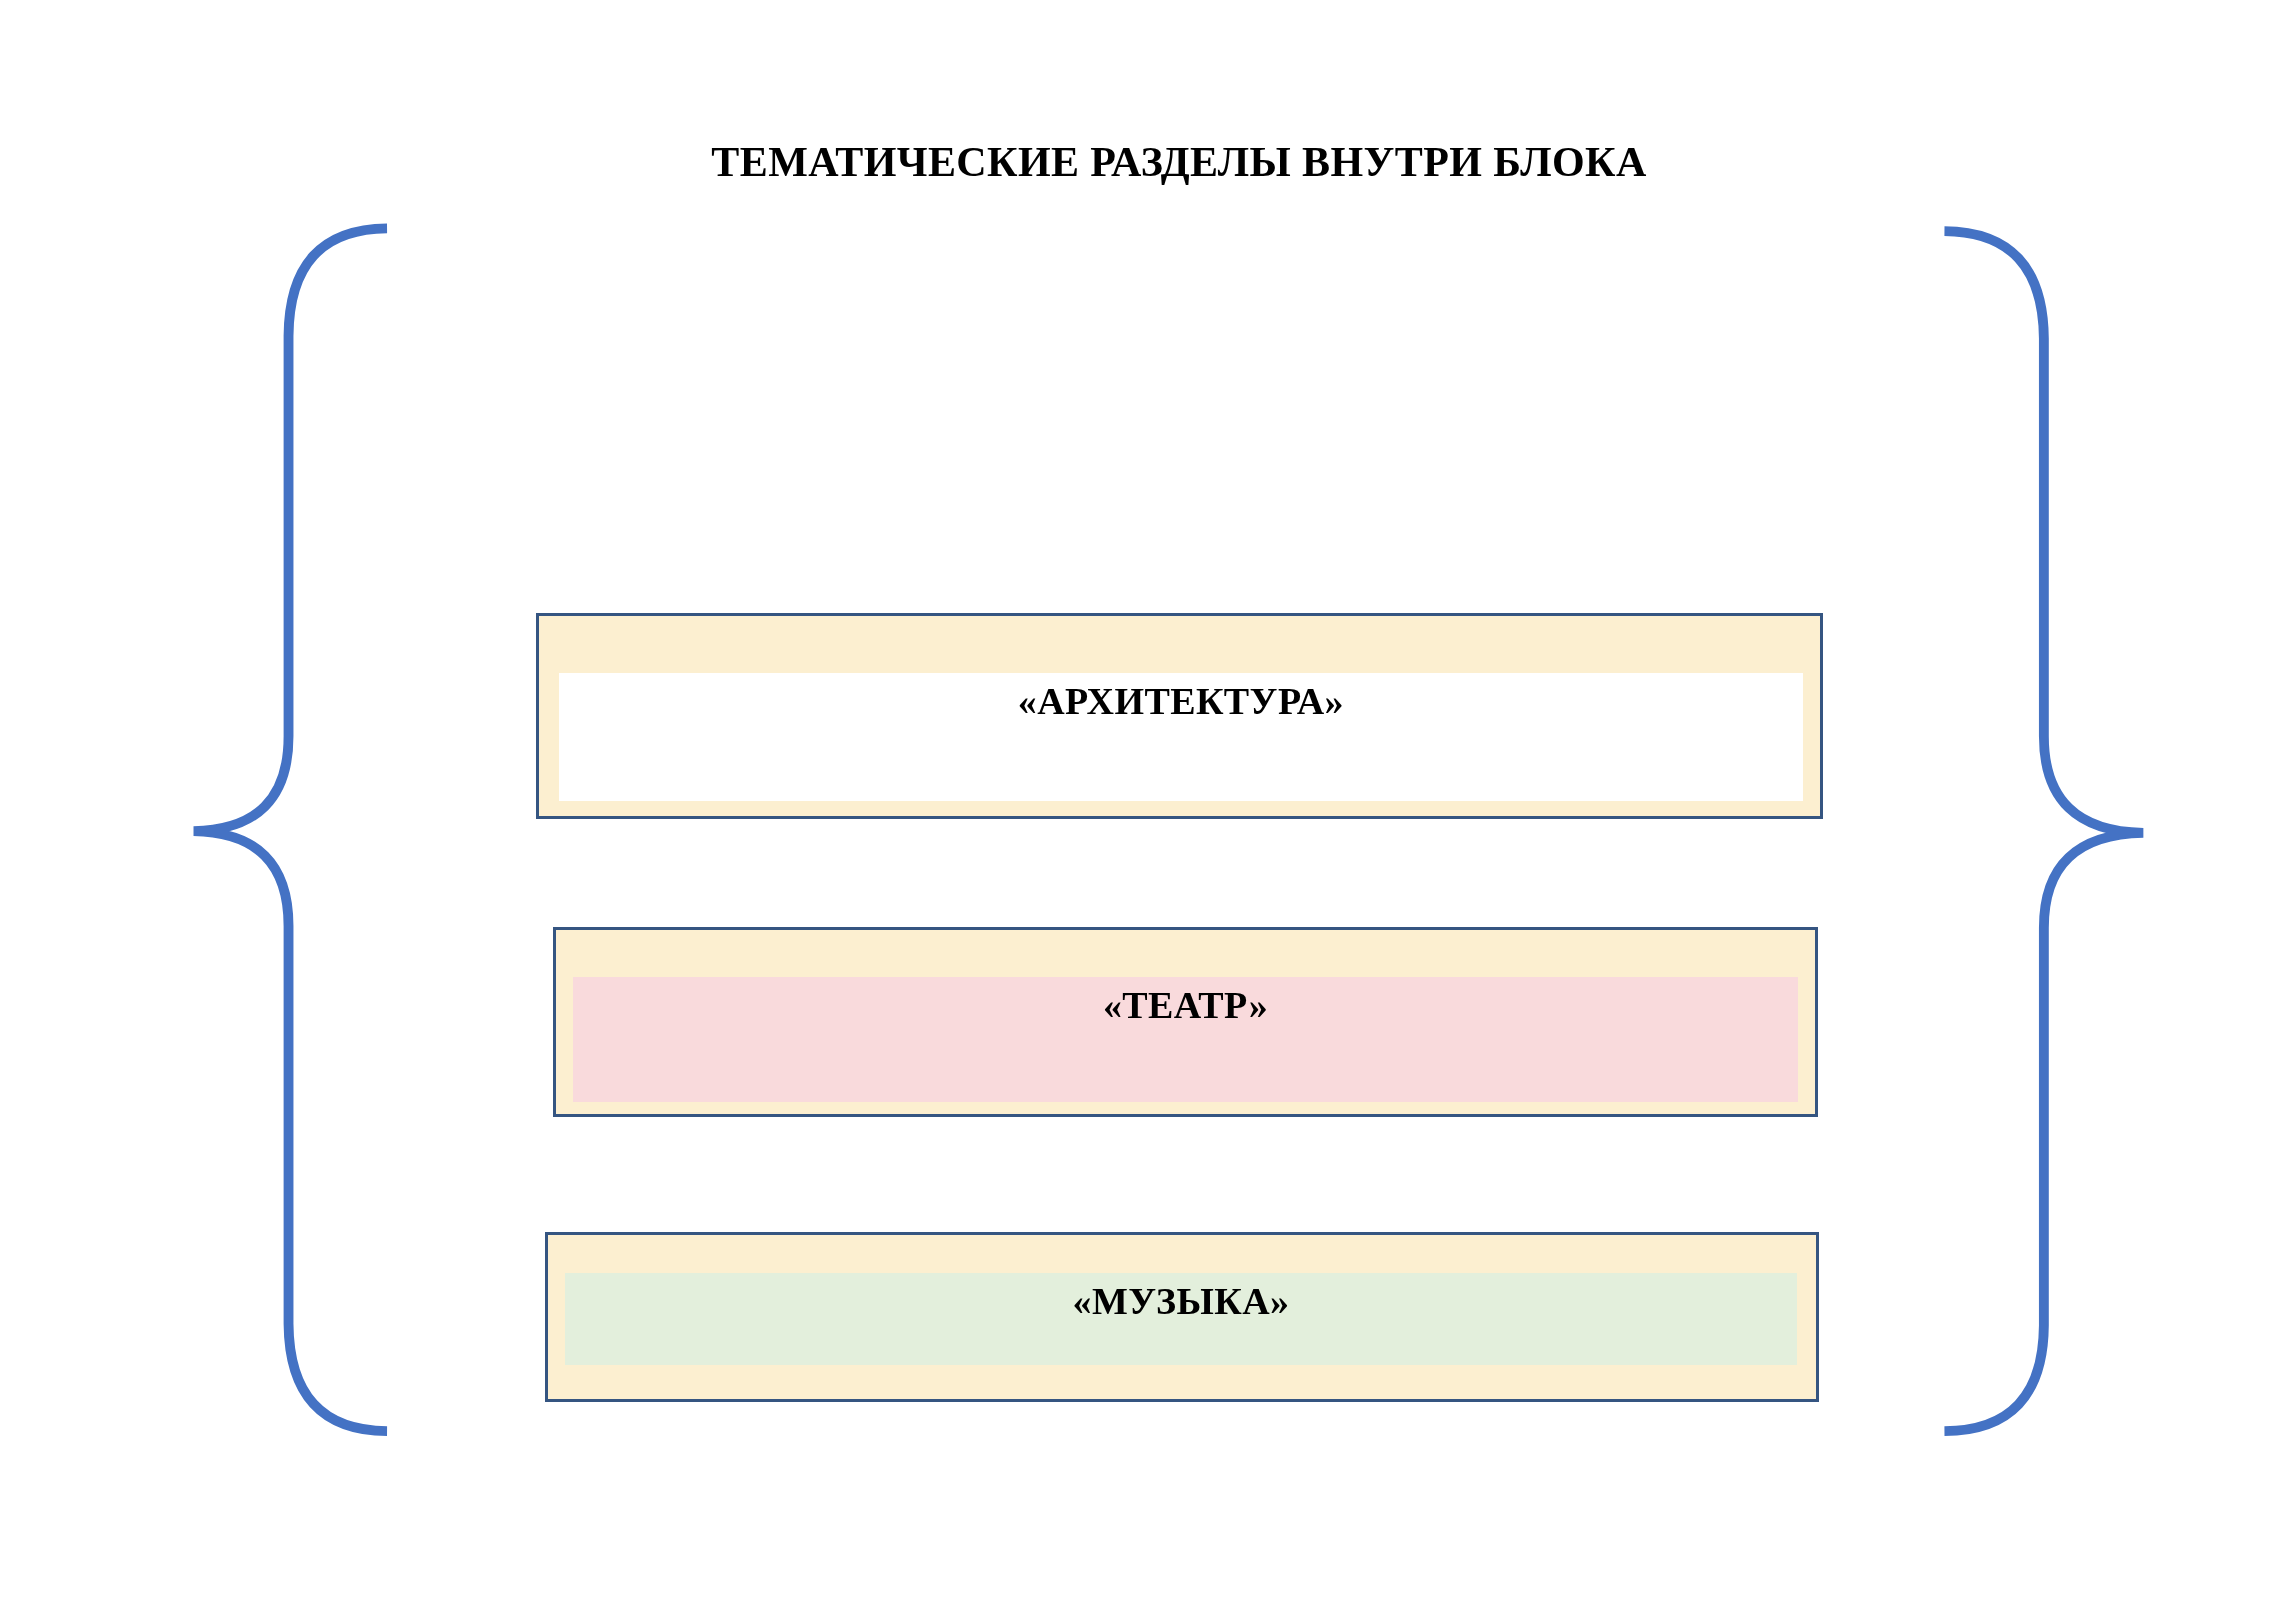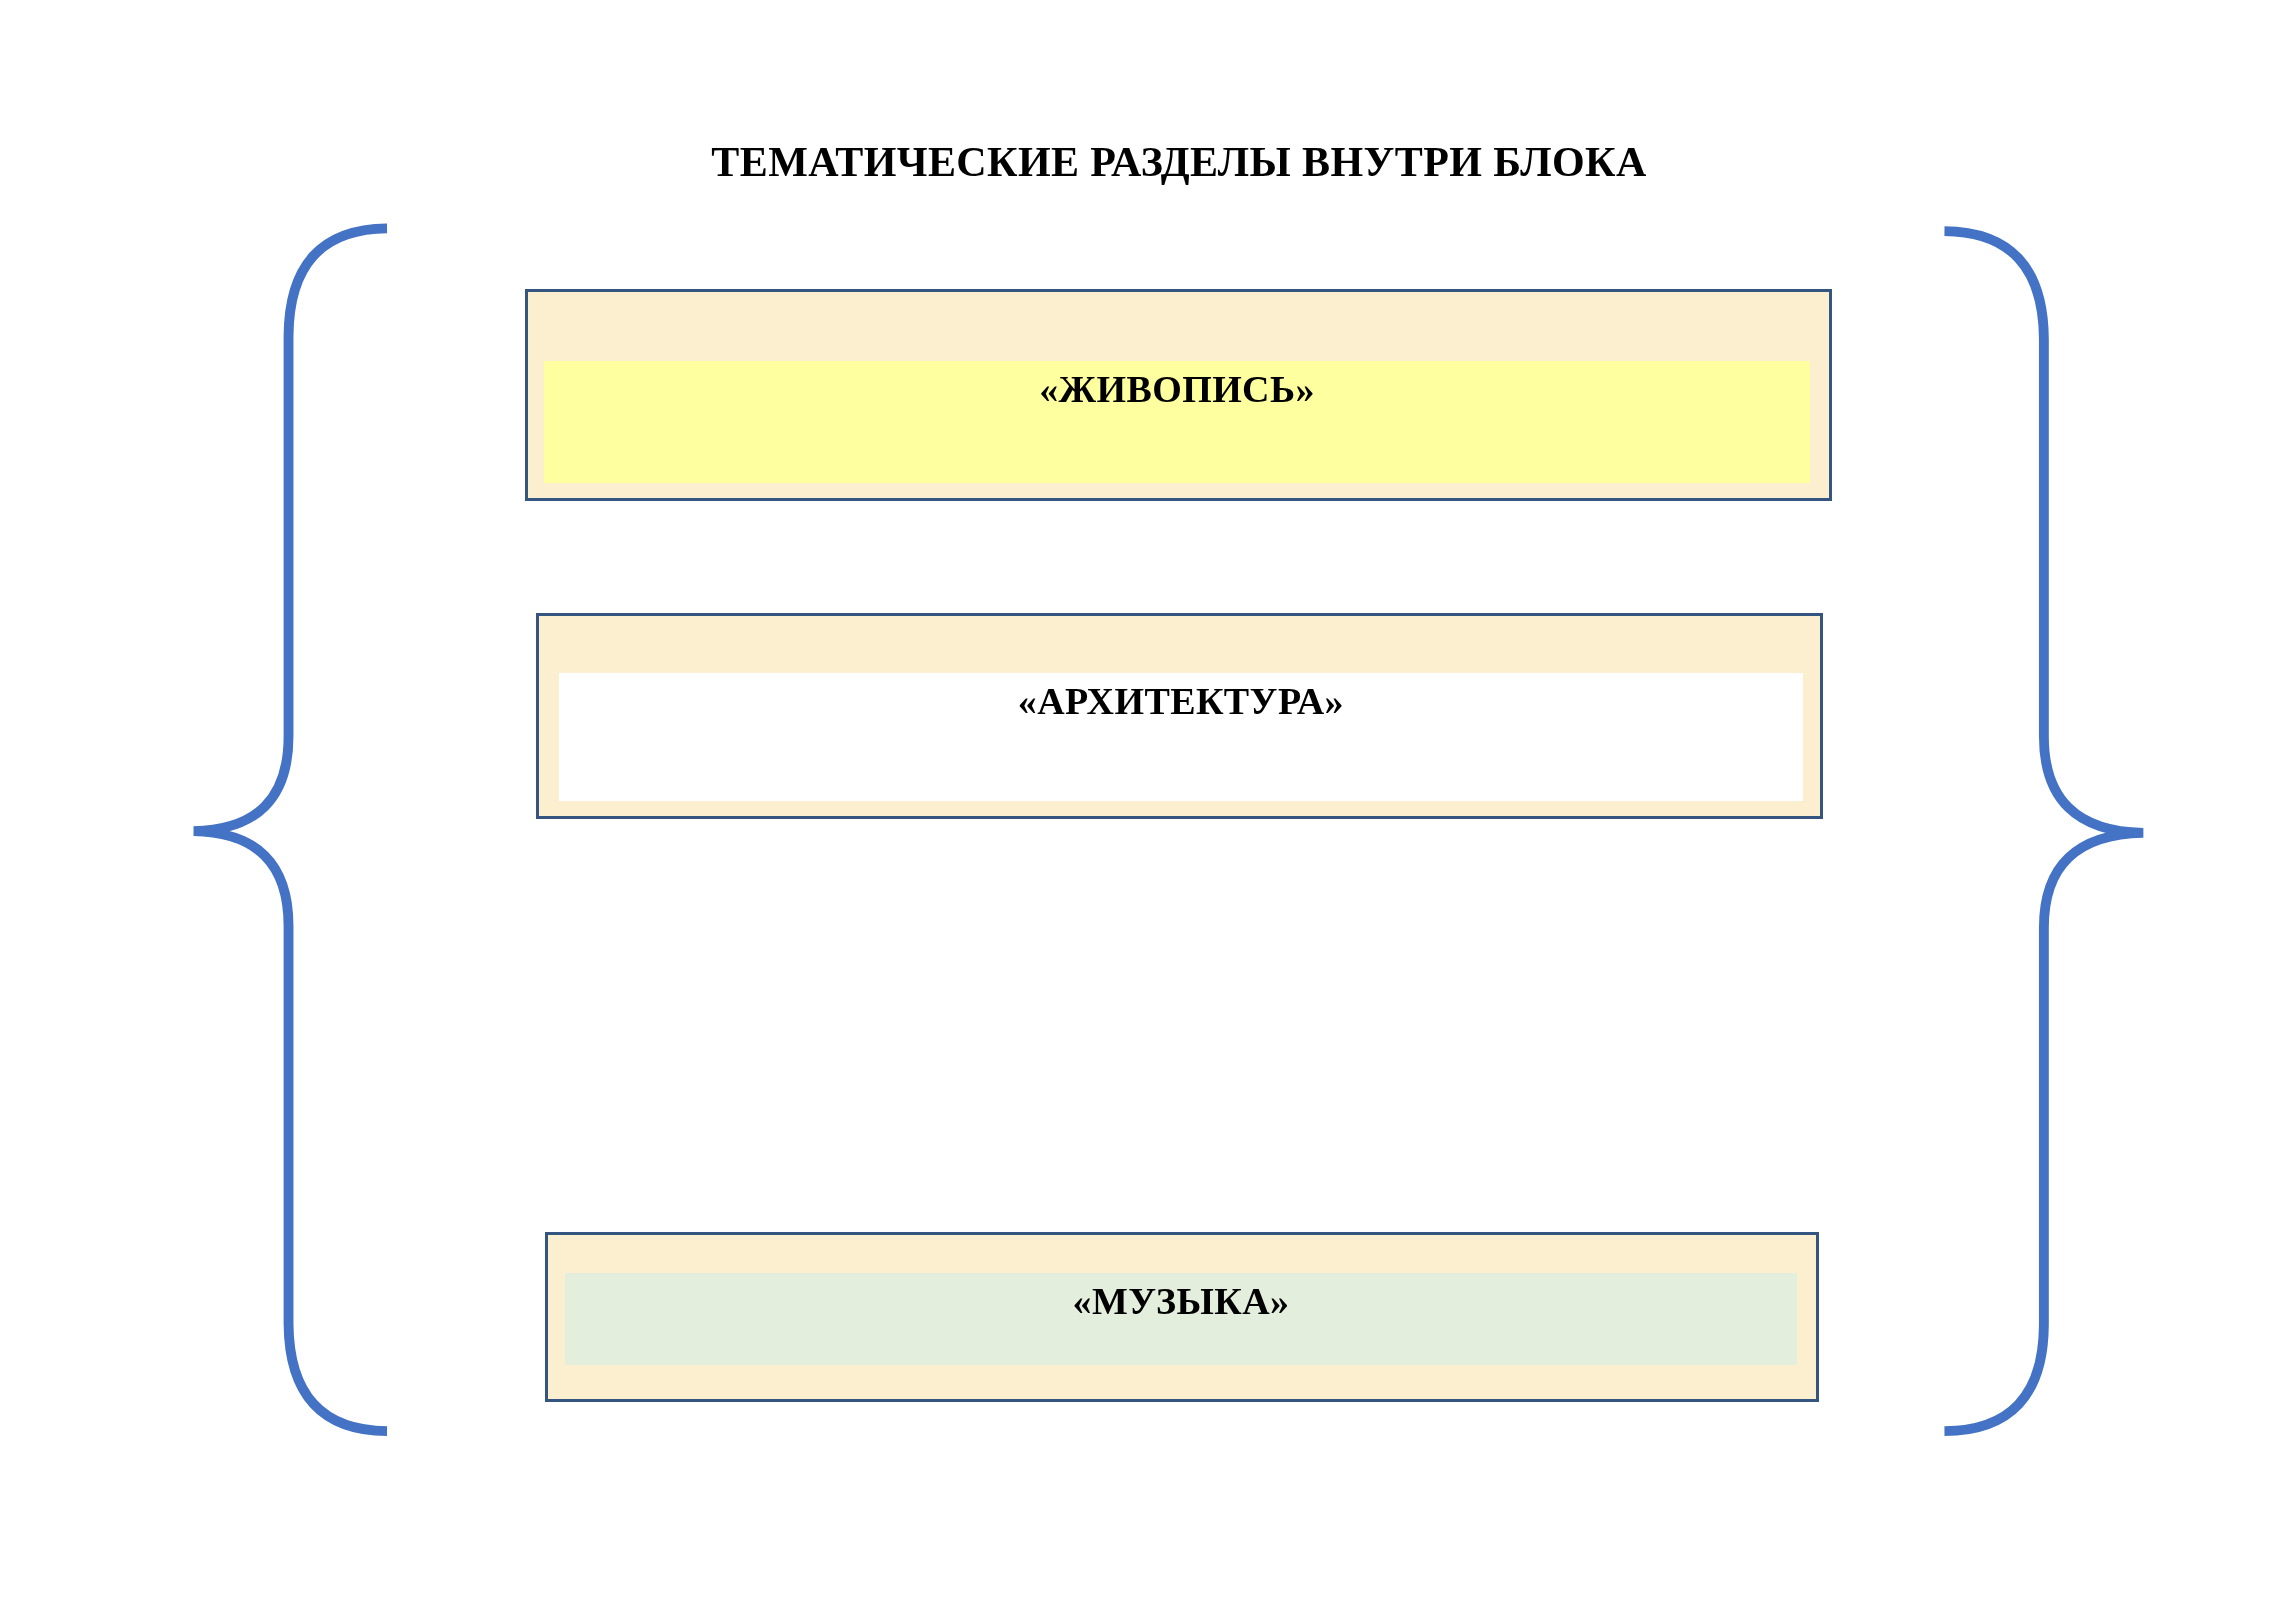--- a/index.html
+++ b/index.html
@@ -52,32 +52,32 @@
 
 <div class="page">
 
   <svg class="braces" viewBox="0 0 2560 1810" xmlns="http://www.w3.org/2000/svg">
     <path d="M432,255 Q323,256 322,375 L322,822 Q322,926 216,928 Q322,930 322,1034 L322,1478 Q323,1597 432,1598" fill="none" stroke="#4472c4" stroke-width="11" stroke-linecap="butt" stroke-linejoin="miter"></path>
     <path d="M2171,258 Q2281,259 2282,378 L2282,822 Q2282,928 2393,930 Q2282,932 2282,1036 L2282,1480 Q2281,1597 2171,1598" fill="none" stroke="#4472c4" stroke-width="11" stroke-linecap="butt" stroke-linejoin="miter"></path>
   </svg>
 
   <h1 class="title">ТЕМАТИЧЕСКИЕ РАЗДЕЛЫ ВНУТРИ БЛОКА</h1>
 
-  <div class="card" style="left:525px; top:289px; width:1307px; height:212px;">
-    <div class="inner" style="margin: 69px 19px 0px 16px; height: 122px; background: rgb(254, 255, 158);">
-      <div class="label">«ЖИВОПИСЬ»</div>
-    </div>
-  </div>
 
   <div class="card" style="left:536px; top:613px; width:1287px; height:206px;">
     <div class="inner" style="margin: 57px 17px 0px 19.7px; height: 128px; background: #ffffff;">
       <div class="label">«АРХИТЕКТУРА»</div>
     </div>
   </div>
 
+  <div class="card" style="left:553px; top:927px; width:1265px; height:190px;">
+    <div class="inner" style="margin: 47px 17px 0px; height: 125px; background: rgb(249, 218, 220);">
+      <div class="label">«ТЕАТР»</div>
+    </div>
+  </div>
 
   <div class="card" style="left:545px; top:1232px; width:1274px; height:170px;">
     <div class="inner" style="margin: 38px 19px 0px 17px; height: 92px; background: rgb(227, 239, 220);">
       <div class="label">«МУЗЫКА»</div>
     </div>
   </div>
 
 </div>
 
 

